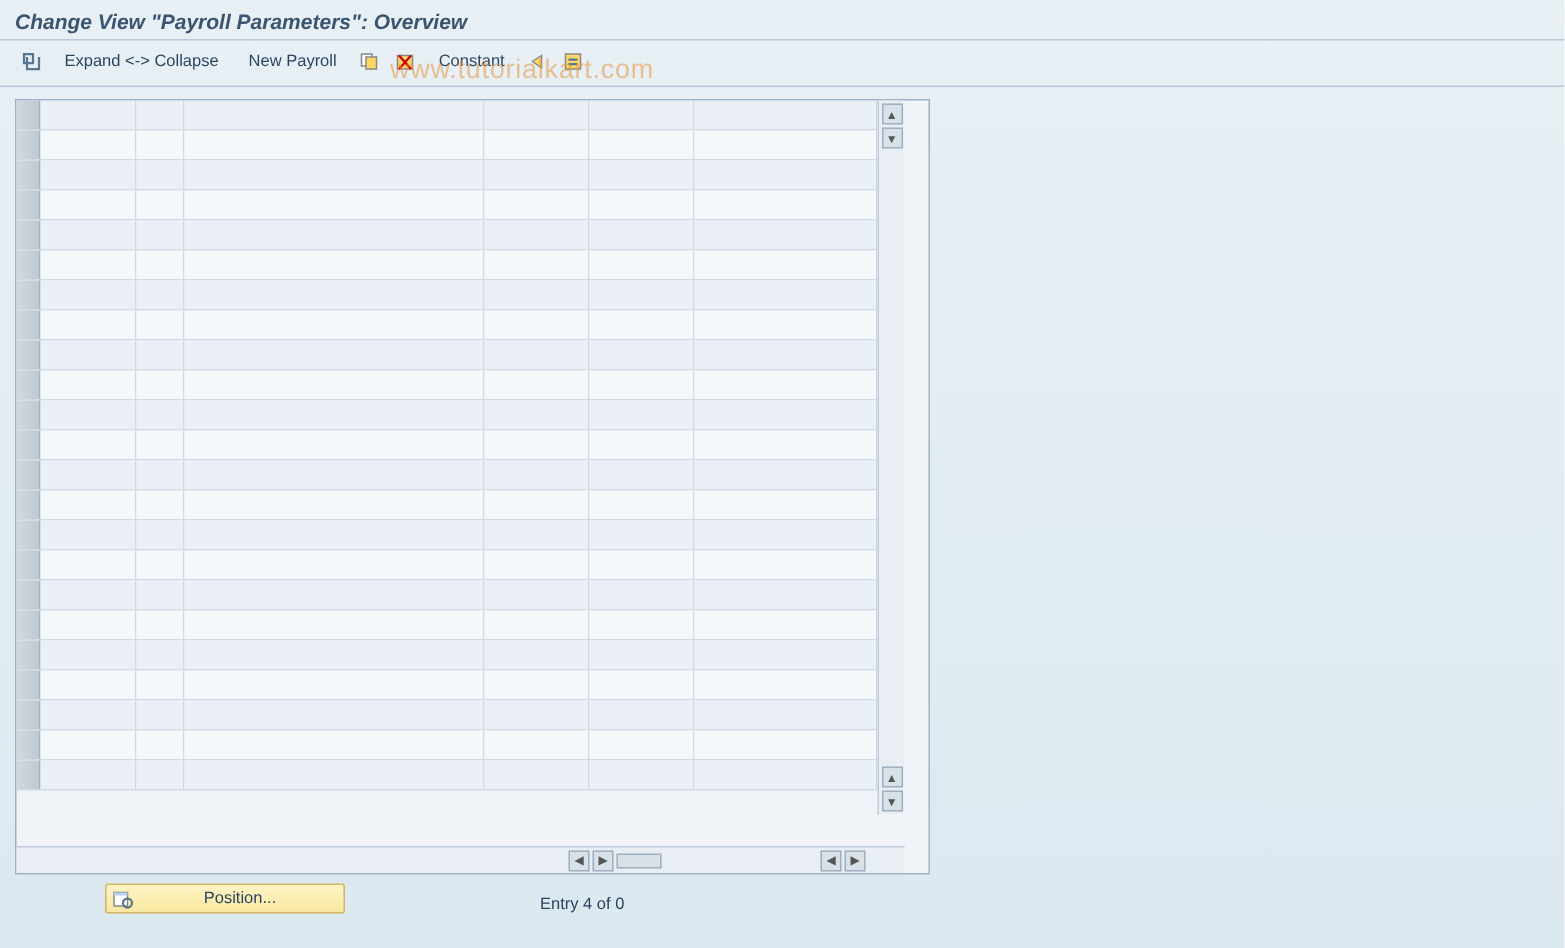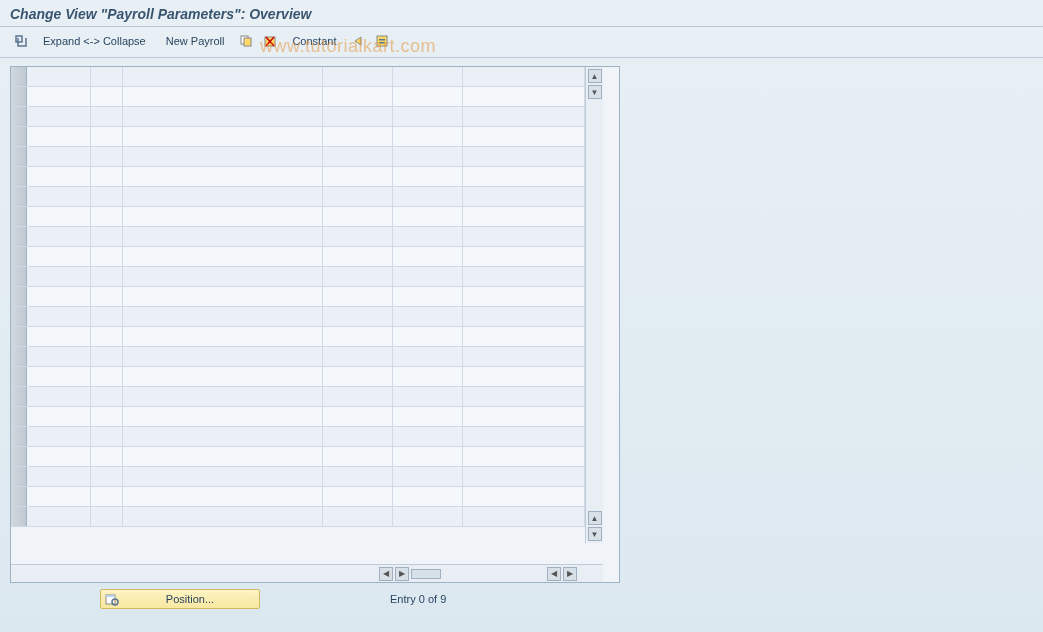--- a/index.html
+++ b/index.html
@@ -180,23 +180,23 @@
       cursor: pointer;
     }
     .hscroll-track {
       width: 30px;
       height: 10px;
       background: #d8e0e8;
       border: 1px solid #a0b0c0;
     }
     .footer {
       margin-top: 6px;
-      padding-left: 100px;
-      display: flex;
-      align-items: center;
+      padding-left: 70px;
+      display: flex;
+      align-items: flex-end;
       gap: 130px;
     }
     .position-btn {
       width: 160px;
       height: 20px;
       background: linear-gradient(to bottom, #fdf3c5, #f8e8a0);
       border: 1px solid #d0b860;
       border-radius: 2px;
       display: flex;
       align-items: center;
@@ -502,16 +502,16 @@
 
 <div class="footer">
   <div class="position-btn">
     <svg viewBox="0 0 14 14">
         <rect x="1" y="3" width="9" height="9" fill="#fff" stroke="#888"></rect>
         <rect x="1" y="3" width="9" height="2" fill="#b8d4f0"></rect>
         <circle cx="10" cy="10" r="3" fill="none" stroke="#5a7590" stroke-width="1.5"></circle>
       </svg>
     <span class="label">Position...</span>
   </div>
-  <span class="entry-text">Entry 0 of 9</span>
+  <span class="entry-text">Entry 4 of 0</span>
 </div>
 
 <div class="watermark">www.tutorialkart.com</div>
 
 </body></html>

